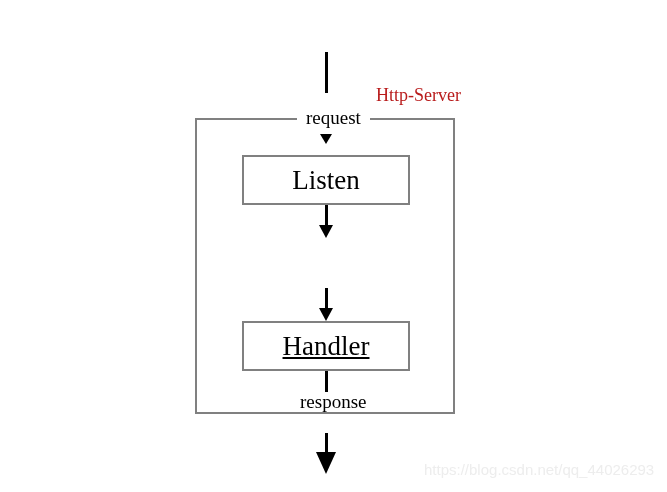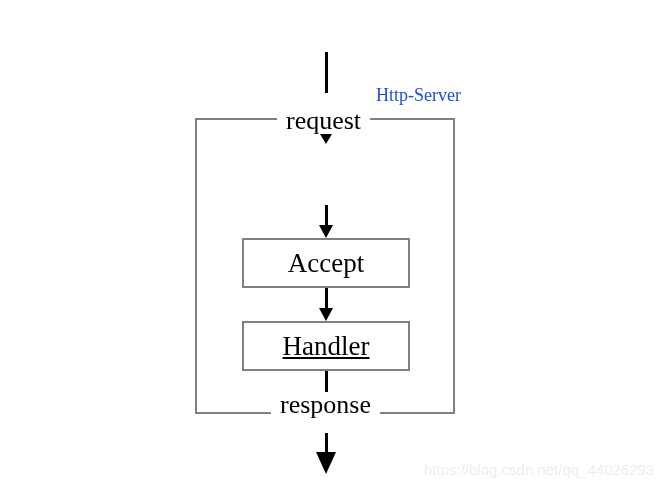--- a/index.html
+++ b/index.html
@@ -33,45 +33,46 @@
     height: 296px;
     box-sizing: border-box;
     border: 2px solid #808080;
     background: transparent;
   }
 
   
   .edge-label {
     position: absolute;
     background: #ffffff;
-    font-size: 26px;
+    font-size: 19px;
     line-height: 1;
     padding: 0 9px;
     white-space: nowrap;
     text-align: center;
     color: #000000;
+    margin-left: 20px;
   }
   #label-request {
     left: 277px;
     top: 108px;
   }
   #label-response {
     left: 271px;
     top: 392px;
   }
 
   
   #label-http-server {
     position: absolute;
     left: 376px;
     top: 86px;
     font-size: 18px;
     line-height: 1;
     white-space: nowrap;
-    color: #1d4ed8;
+    color: #b91c1c;
   }
 
   
   .step-box {
     position: absolute;
     left: 242px;
     width: 168px;
     height: 50px;
     box-sizing: border-box;
     border: 2px solid #808080;
@@ -144,25 +145,25 @@
   <div class="stem" id="stem-inbound"></div>
 
   <div id="label-http-server">Http-Server</div>
 
   <div class="server-box"></div>
 
   <div class="edge-label" id="label-request">request</div>
 
   <div class="arrowhead small" id="arrow-into-listen"></div>
 
+  <div class="step-box" id="step-listen">Listen</div>
 
   <div class="stem" id="stem-listen-accept"></div>
   <div class="arrowhead" id="arrow-into-accept"></div>
 
-  <div class="step-box" id="step-accept">Accept</div>
 
   <div class="stem" id="stem-accept-handler"></div>
   <div class="arrowhead" id="arrow-into-handler"></div>
 
   <div class="step-box" id="step-handler">Handler</div>
 
   <div class="stem" id="stem-handler-response"></div>
 
   <div class="edge-label" id="label-response">response</div>
 

